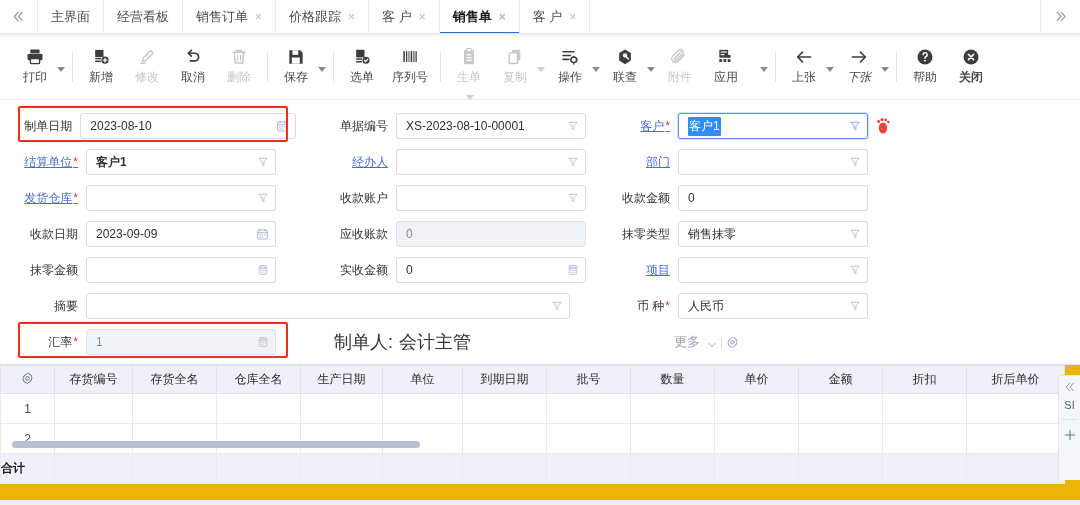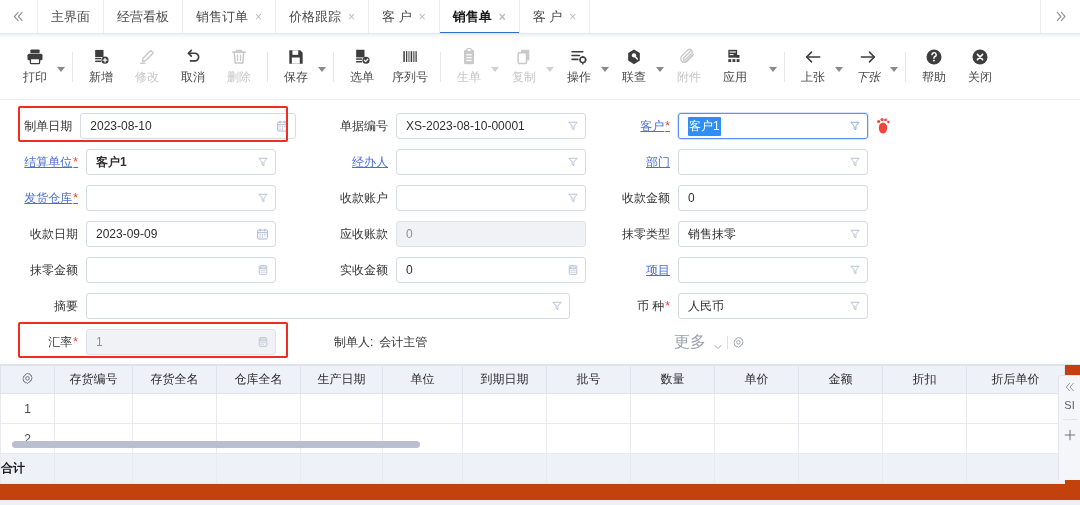--- a/index.html
+++ b/index.html
@@ -5,21 +5,21 @@
   * { box-sizing: border-box; }
   html, body {
     margin: 0; padding: 0;
     width: 1080px; height: 505px;
     overflow: hidden;
     background: #ffffff;
     font-family: "Liberation Sans", "DejaVu Sans", sans-serif;
     font-size: 12px;
     color: #333333;
   }
-  #app { position: relative; width: 1080px; height: 505px; background:#c2410c; }
+  #app { position: relative; width: 1080px; height: 505px; background:#eab308; }
 
   
   .tabbar {
     display: flex; align-items: stretch;
     height: 34px; background: #ffffff;
     border-bottom: 1px solid #e4e7ed;
     position: relative;
   }
   .tab-collapse {
     width: 38px; display: flex; align-items: center; justify-content: center;
@@ -108,23 +108,23 @@
   .ficon {
     position:absolute; right: 6px; top: 50%; transform: translateY(-50%);
     display:flex; align-items:center; justify-content:center;
     color:#a9b4c8;
   }
   .hl-box {
     position: absolute; border: 2px solid #ef2d21; border-radius: 2px;
     pointer-events:none;
   }
   .footprint { margin-left: 8px; display:flex; align-items:center; }
-  .maker { font-size:12px; color:#333; white-space:nowrap; }
+  .maker { font-size:18px; color:#333; white-space:nowrap; }
   .more {
-    display:flex; align-items:flex-end; gap:6px; color:#9aa1ae; font-size:16px;
+    display:flex; align-items:flex-end; gap:6px; color:#9aa1ae; font-size:13px;
   }
   .more .divv { width:1px; height:13px; background:#dcdfe6; margin:0 3px; }
 
   
   .gridwrap { position: relative; border-top: 1px solid #dfe3ec; }
   table.grid { border-collapse: collapse; width: 1064px; table-layout: fixed; }
   table.grid th {
     background:#eef1f8; border: 1px solid #dfe3ec;
     height: 28px; font-size: 12px; font-weight: normal; color:#2c2c2c;
     text-align:center;
@@ -312,21 +312,21 @@
                 <rect x="10.2" y="5" width="1.1" height="13" fill="#3d3d3d"></rect>
                 <rect x="12.8" y="5" width="1.8" height="13" fill="#3d3d3d"></rect>
                 <rect x="16" y="5" width="1.3" height="13" fill="#3d3d3d"></rect>
                 <rect x="18.6" y="5" width="1.5" height="13" fill="#3d3d3d"></rect>
             </svg>
           </div>
           <div class="tb-label">序列号</div>
         </div>
       </div>
       <div class="tb-sep"></div>
-      <div style="display: flex; align-items: flex-start;">
+      <div style="display: flex; align-items: flex-start; flex-direction: column;">
         <div class="tb-item disabled">
           <div class="tb-ico">
             <svg width="20" height="20" viewBox="0 0 24 24">
               <rect x="6" y="3.4" width="12" height="17.2" rx="1.8" fill="#c9c9c9"></rect>
                 <rect x="9.4" y="1.8" width="5.2" height="3.3" rx="1" fill="#fff" stroke="#c9c9c9" stroke-width="1.4"></rect>
                 <rect x="8.8" y="8.6" width="6.4" height="1.5" fill="#fff"></rect>
                 <rect x="8.8" y="12" width="6.4" height="1.5" fill="#fff"></rect>
                 <rect x="8.8" y="15.4" width="6.4" height="1.5" fill="#fff"></rect>
             </svg>
           </div>
@@ -438,21 +438,21 @@
             <svg width="20" height="20" viewBox="0 0 24 24">
               <circle cx="12" cy="12" r="9" fill="#3d3d3d"></circle>
                 <path d="M9.6 9.3a2.5 2.5 0 1 1 3.2 2.4c-.6.25-.85.75-.85 1.45v.45" fill="none" stroke="#fff" stroke-width="1.7" stroke-linecap="round"></path>
                 <circle cx="11.95" cy="16.3" r="1.15" fill="#fff"></circle>
             </svg>
           </div>
           <div class="tb-label">帮助</div>
         </div>
       </div>
       <div class="tb-gap"></div>
-      <div style="display: flex; align-items: flex-start;">
+      <div style="display: flex; align-items: flex-start; font-weight: bold;">
         <div class="tb-item">
           <div class="tb-ico">
             <svg width="20" height="20" viewBox="0 0 24 24">
               <circle cx="12" cy="12" r="9" fill="#3d3d3d"></circle>
                 <path d="M8.9 8.9l6.2 6.2M15.1 8.9l-6.2 6.2" stroke="#fff" stroke-width="1.9" stroke-linecap="round"></path>
             </svg>
           </div>
           <div class="tb-label">关闭</div>
         </div>
       </div>

